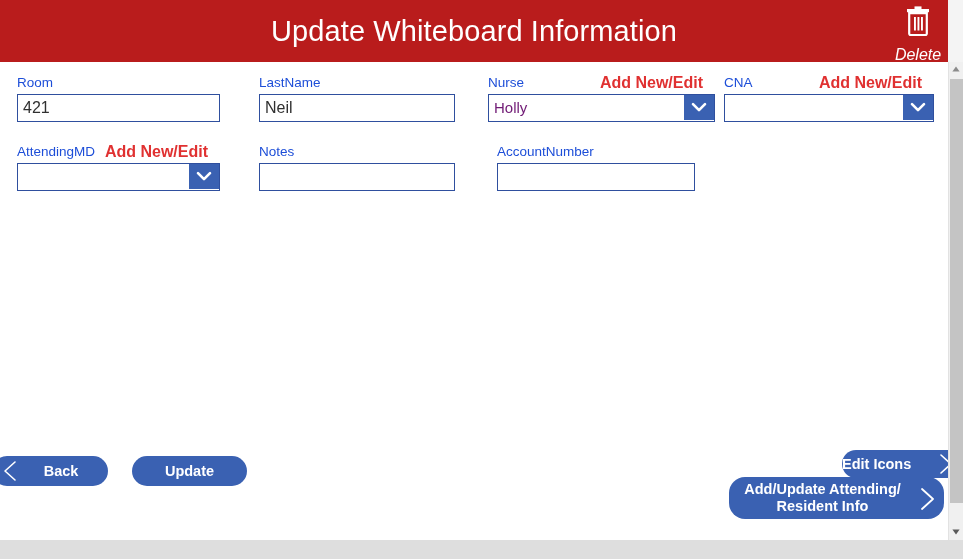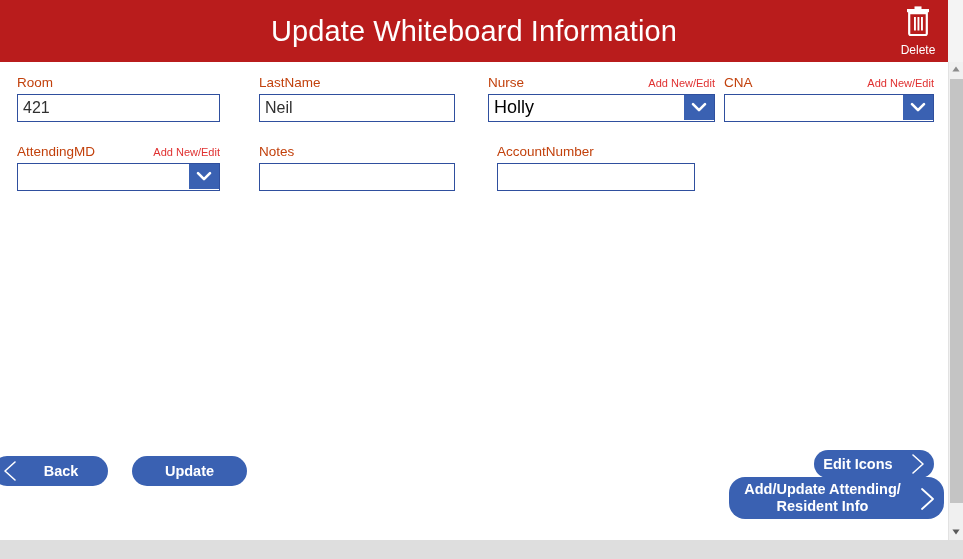--- a/index.html
+++ b/index.html
@@ -57,54 +57,55 @@
   }
   .delete-icon {
     display: block;
     margin: 4px auto 0 auto;
     width: 26px;
     height: 30px;
   }
   .delete-label {
     display: block;
     color: #ffffff;
-    font-size: 12px;
+    font-size: 16px;
     line-height: 12px;
-    margin-top: 8px;
+    margin-top: 13px;
+    font-style: italic;
   }
 
   
   .form-area {
     position: absolute;
     left: 0;
     top: 62px;
     width: 948px;
     height: 478px;
     background: #ffffff;
     overflow: hidden;
   }
 
   .field {
     position: absolute;
   }
   .field-label {
     display: block;
-    color: #c2410c;
+    color: #1d4ed8;
     font-size: 13.5px;
     line-height: 16px;
     margin-bottom: 3px;
     white-space: nowrap;
   }
   .addnew {
     position: absolute;
     top: 0;
-    right: 0;
+    right: 12px;
     color: #e03131;
-    font-size: 11px;
-    font-weight: normal;
+    font-size: 16px;
+    font-weight: bold;
     line-height: 16px;
     white-space: nowrap;
     cursor: pointer;
   }
 
   .textbox {
     box-sizing: border-box;
     height: 28px;
     border: 1.5px solid #2f4f9e;
     background: #ffffff;
@@ -125,22 +126,22 @@
     position: relative;
     cursor: pointer;
   }
   .combo-text {
     position: absolute;
     left: 5px;
     top: 0;
     right: 32px;
     height: 25px;
     line-height: 25px;
-    color: #000000;
-    font-size: 18px;
+    color: #701a75;
+    font-size: 15px;
     white-space: nowrap;
     overflow: hidden;
   }
   .combo-arrow {
     position: absolute;
     right: 0;
     top: 0;
     width: 30px;
     height: 25px;
     background: #3a61b2;
@@ -188,26 +189,26 @@
   }
   #btn-update {
     left: 132px;
     top: 394px;
     width: 115px;
     height: 30px;
     line-height: 30px;
     text-align: center;
   }
   #btn-edit-icons {
-    left: 814px;
+    left: 842px;
     top: 388px;
     width: 120px;
     height: 28px;
     line-height: 28px;
-    text-align: center;
+    text-align: left;
     padding-right: 32px;
   }
   #btn-edit-icons .chev-right {
     position: absolute;
     right: 6px;
     top: 3px;
   }
   #btn-addupdate {
     left: 729px;
     top: 415px;

